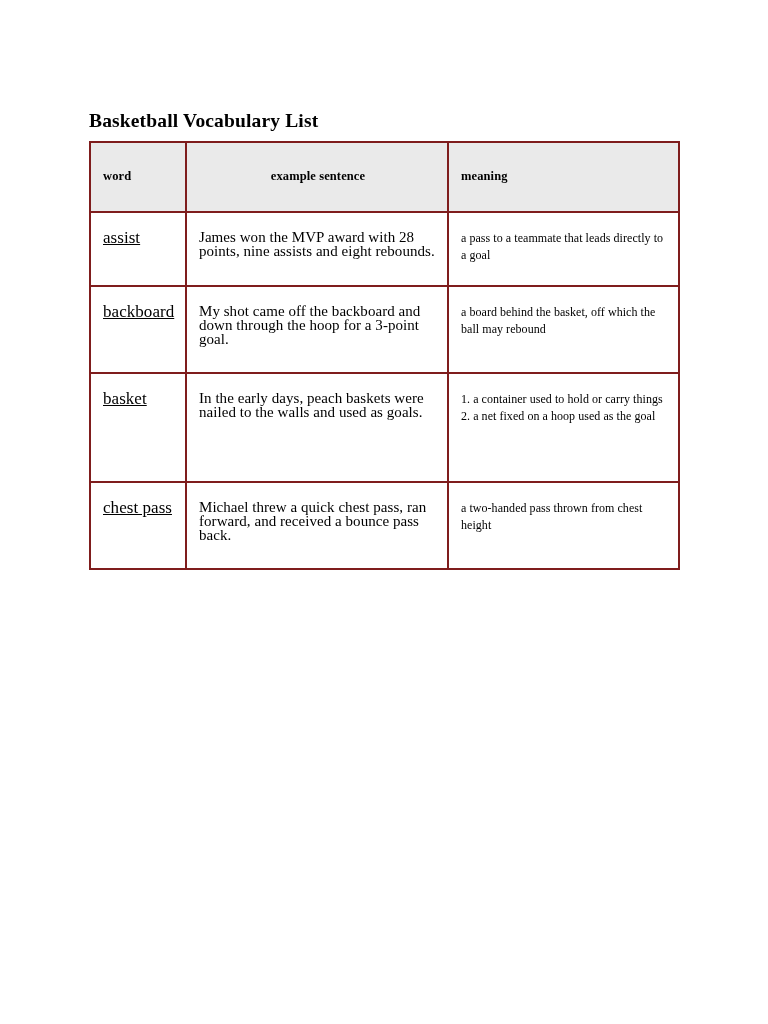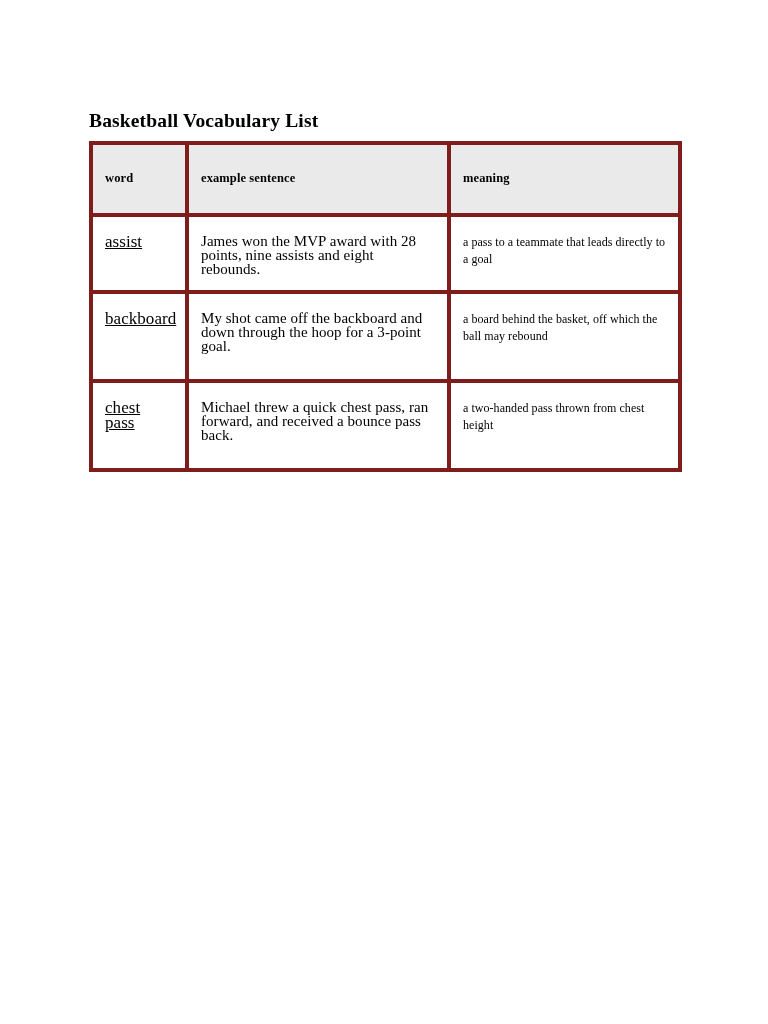--- a/index.html
+++ b/index.html
@@ -47,40 +47,40 @@
     width: 589px;
     table-layout: fixed;
     background: #ffffff;
   }
   table.vocab-table col.c-word    { width: 96px; }
   table.vocab-table col.c-example { width: 262px; }
   table.vocab-table col.c-meaning { width: 231px; }
 
   table.vocab-table th,
   table.vocab-table td {
-    border: 4px solid #7f1d1d;
+    border: 2px solid #7f1d1d;
     vertical-align: top;
     text-align: left;
     padding: 0;
   }
   
   thead tr th {
     background: #eaeaea;
     border-color: #dcdcdc;
     height: 68px;
   }
   th .cell {
     padding: 26px 10px 0 10px;
     font-weight: bold;
     font-size: 12.5px;
     line-height: 14px;
     letter-spacing: 0.1px;
   }
   th.th-word .cell    { padding-left: 12px; }
-  th.th-example .cell { padding-left: 12px; }
+  th.th-example .cell { padding-left: 12px; text-align: center; }
   th.th-meaning .cell { padding-left: 12px; }
 
   
   td .cell {
     padding: 17px 12px 14px 12px;
     white-space: pre-line;
   }
   td.td-word .cell {
     font-size: 17px;
     line-height: 15px;
@@ -148,20 +148,32 @@
           <td class="td-word">
             <div class="cell">backboard</div>
           </td>
           <td class="td-example">
             <div class="cell">My shot came off the backboard and down through the hoop for a 3-point goal.</div>
           </td>
           <td class="td-meaning">
             <div class="cell">a board behind the basket, off which the ball may rebound</div>
           </td>
         </tr>
+        <tr class="r2">
+          <td class="td-word">
+            <div class="cell">basket</div>
+          </td>
+          <td class="td-example">
+            <div class="cell">In the early days, peach baskets were nailed to the walls and used as goals.</div>
+          </td>
+          <td class="td-meaning">
+            <div class="cell">1. a container used to hold or carry things
+2. a net fixed on a hoop used as the goal</div>
+          </td>
+        </tr>
         <tr class="r6">
           <td class="td-word">
             <div class="cell">chest pass</div>
           </td>
           <td class="td-example">
             <div class="cell">Michael threw a quick chest pass, ran forward, and received a bounce pass back.</div>
           </td>
           <td class="td-meaning">
             <div class="cell">a two-handed pass thrown from chest height</div>
           </td>

